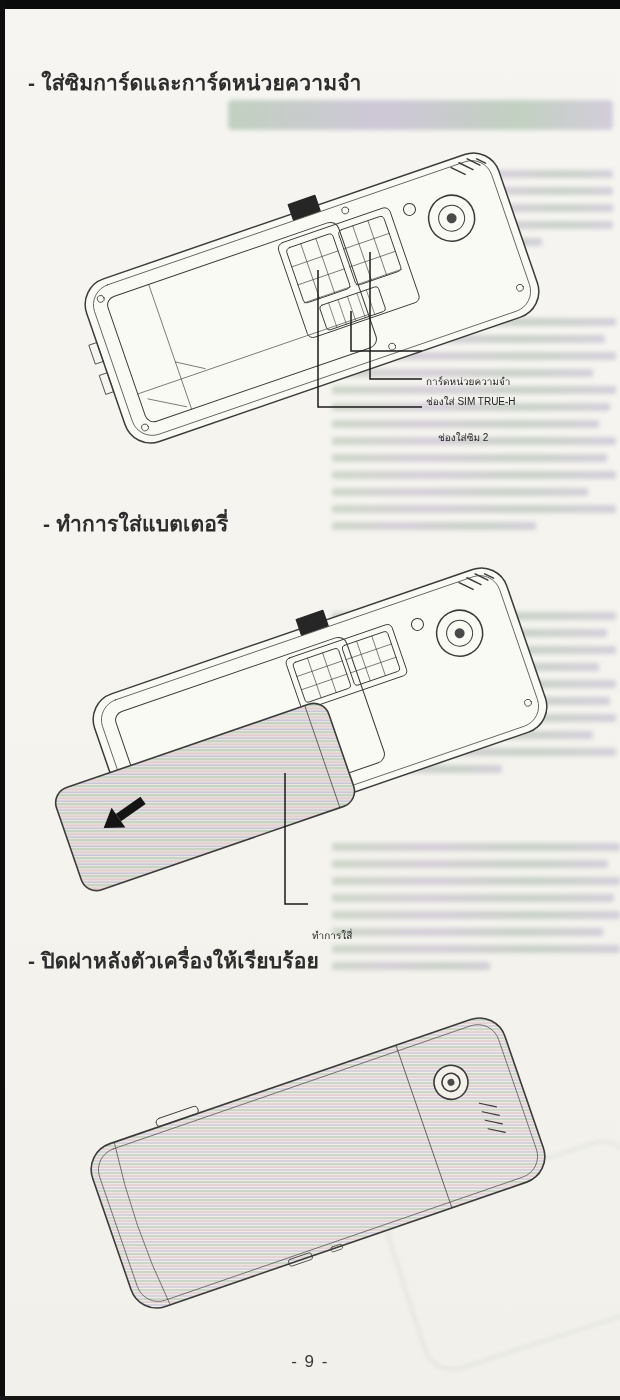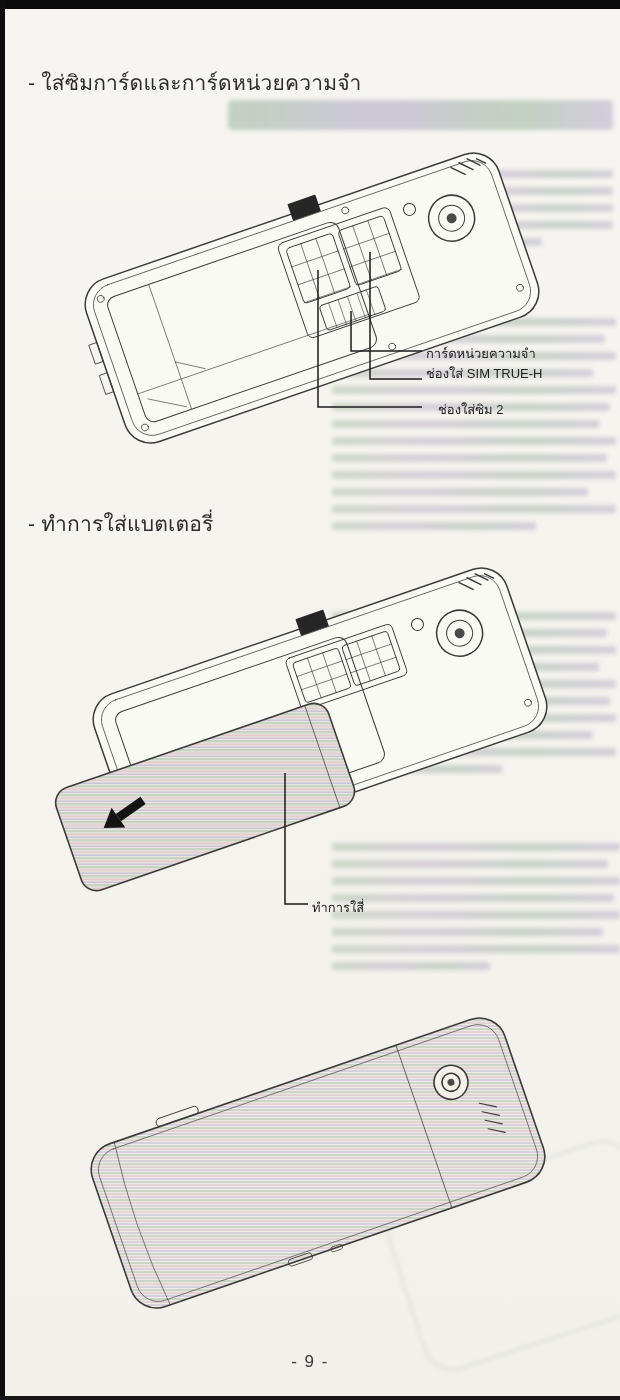--- a/index.html
+++ b/index.html
@@ -6,22 +6,22 @@
   html,body { background:#9a9a9a; }
   .page {
     position:relative; width:620px; height:1400px; overflow:hidden;
     background:linear-gradient(180deg,#f6f5f1 0%,#f4f3ee 55%,#f1f0ea 100%);
     font-family:"Liberation Sans","DejaVu Sans",sans-serif;
   }
   .edge-top    { position:absolute; left:0; top:0; width:620px; height:9px; background:#0b0b0b; }
   .edge-left   { position:absolute; left:0; top:0; width:5px; height:1400px; background:#0d0d0d; }
   .edge-bottom { position:absolute; left:0; bottom:0; width:620px; height:4px; background:#161616; }
 
-  .heading { position:absolute; font-size:21px; color:#2d2d2d; letter-spacing:.2px; white-space:nowrap; }
-  .callout { position:absolute; font-size:13px; color:#1e1e1e; white-space:nowrap; }
+  .heading { position:absolute; font-size:21px; color:#2d2d2d; letter-spacing:.2px; white-space:nowrap;font-weight:bold; }
+  .callout { position:absolute; font-size:10px; color:#1e1e1e; white-space:nowrap;margin-top:31px; }
   .pagenum { position:absolute; left:0; top:1352px; width:620px; text-align:center;
              font-size:17px; color:#3a3a3a; letter-spacing:1.5px; }
   .illus   { position:absolute; }
 
   
   .ghost { position:absolute; filter:blur(2.3px); opacity:.5; pointer-events:none; }
   .gl { height:8px; margin-bottom:9px; border-radius:2px;
         background:linear-gradient(90deg,#a8bba3,#b9abc4 35%,#9eb2a2 70%,#b5abc6); }
   .gh { height:30px; border-radius:4px;
         background:linear-gradient(90deg,#8fae92,#a99bc0 40%,#8fae92 75%,#b2a6c6); }
@@ -127,21 +127,21 @@
     <g stroke="#1b1b1b" stroke-width="1.5" fill="none">
       <path d="M291,183 V223 H362"></path>
       <path d="M310,124 V251 H362"></path>
       <path d="M258,142 V279 H362"></path>
     </g>
   </svg>
   <div class="callout" style="left:426px;top:343px">การ์ดหน่วยความจำ</div>
   <div class="callout" style="left:426px;top:363px">ช่องใส่ SIM TRUE-H</div>
   <div class="callout" style="left:438px;top:399px">ช่องใส่ซิม 2</div>
 
-  <div class="heading" style="left:28px;top:507px">- ทำการใส่แบตเตอรี่</div>
+  <div class="heading" style="left:43px;top:507px">- ทำการใส่แบตเตอรี่</div>
 
   <svg class="illus" style="left:20px;top:545px" width="580" height="400" viewBox="0 0 580 400">
     <defs>
       <pattern id="batStripes" width="12" height="9" patternUnits="userSpaceOnUse" patternTransform="rotate(19)">
         <rect width="12" height="9" fill="#eee9e2"></rect>
         <rect y="0" width="12" height="2.4" fill="#c7d3c3"></rect>
         <rect y="3.4" width="12" height="2" fill="#e2ccd0"></rect>
         <rect y="6.4" width="12" height="1.7" fill="#cac6da"></rect>
       </pattern>
     </defs>
@@ -171,20 +171,21 @@
       </g>
     </g>
     <g transform="translate(105,268) rotate(55)" fill="#141414" stroke="none">
       <rect x="-4.5" y="-22" width="9" height="30"></rect>
       <polygon points="-12,8 12,8 0,26"></polygon>
     </g>
     <path d="M265,228 V359 H288" stroke="#1b1b1b" stroke-width="1.5" fill="none"></path>
   </svg>
   <div class="callout" style="left:312px;top:897px">ทำการใสี่</div>
 
+  <div class="heading" style="left:28px;top:944px">- ปิดฝาหลังตัวเครื่องให้เรียบร้อย</div>
 
   <svg class="illus" style="left:50px;top:995px" width="540" height="360" viewBox="0 0 540 360">
     <defs>
       <pattern id="backStripes" width="12" height="9" patternUnits="userSpaceOnUse" patternTransform="rotate(19)">
         <rect width="12" height="9" fill="#f1ede6"></rect>
         <rect y="0" width="12" height="2.2" fill="#ccd6c8"></rect>
         <rect y="3.2" width="12" height="1.9" fill="#e4d0d4"></rect>
         <rect y="6.2" width="12" height="1.6" fill="#cfcbdd"></rect>
       </pattern>
     </defs>

